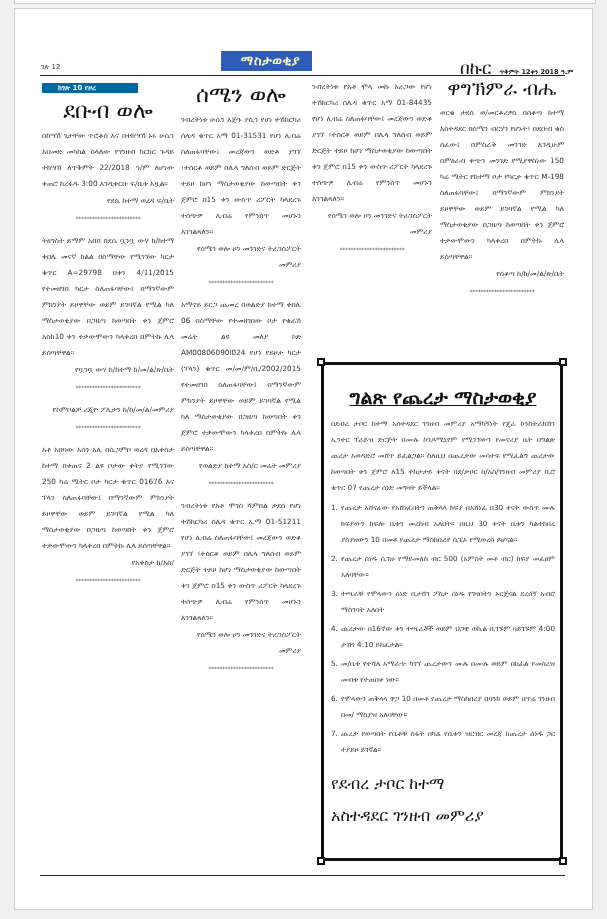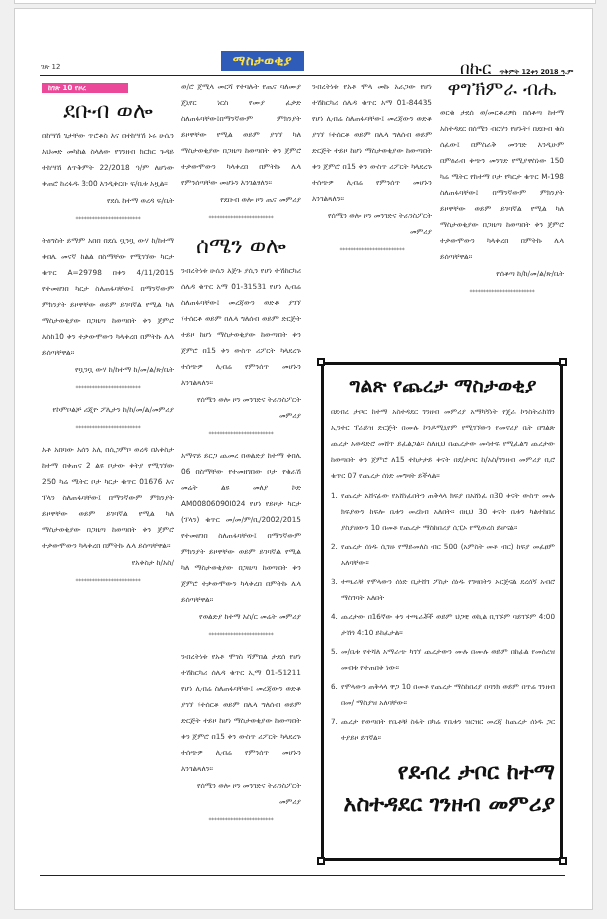--- a/index.html
+++ b/index.html
@@ -17,22 +17,22 @@
   }
   .sheet { width: 505px; }
   
   .sheet { width: 504px; }
 
   .header-left {
     position: absolute; left: 41px; top: 63px; font-size: 7px; color: #333;
   }
   .header-banner {
     position: absolute; left: 221px; top: 51px; width: 83px; height: 20px;
-    background: #2f5cb8; color: #fde047; font-weight: bold; font-size: 13px;
-    text-align: center; line-height: 20px; letter-spacing: 0.5px;
+    background: #2f5cb8; color: #fef9c3; font-weight: bold; font-size: 13px;
+    text-align: center; line-height: 20px; letter-spacing: 0.5px; padding-left: 8px;
   }
   .header-right {
     position: absolute; left: 460px; top: 58px; white-space: nowrap;
   }
   .header-right .mast { font-size: 17px; color: #111; }
   .header-right .date { font-size: 6.5px; font-weight: bold; color: #111; margin-left: 3px; }
   .header-rule {
     position: absolute; left: 40px; top: 75px; width: 525px; height: 1px; background: #222;
   }
   .footer-rule {
@@ -40,22 +40,22 @@
   }
 
   .col { position: absolute; font-size: 7.3px; line-height: 16px; color: #333; }
   .col p { margin: 0; text-align: justify; text-align-last: left; }
   .col .sig { text-align: right; margin: 1px 0; }
   .col .stars { text-align: center; font-size: 6px; color: #555; letter-spacing: -0.3px; line-height: 14px; margin: 3px 0 7px; }
   .col .heading {
     text-align: center; font-weight: normal; font-size: 22px; color: #111; line-height: 28px; margin: 2px 0 3px;
   }
   .section-tag {
-    display: block; background: #ec4899; color: #fff; font-weight: bold; font-size: 7px;
-    width: 80px; height: 10px; line-height: 10px; padding-left: 6px; margin: 4px 0 4px;
+    display: block; background: #0369a1; color: #fff; font-weight: bold; font-size: 7px;
+    width: 80px; height: 10px; line-height: 10px; padding-left: 16px; margin: 4px 0 4px;
   }
   #col1 { left: 42px; top: 79px; width: 132px; }
   #col2 { left: 181px; top: 79px; width: 120px; }
   #col3 { left: 312px; top: 71px; width: 120px; margin-top: 8px; }
   #col4 { left: 440px; top: 72px; width: 124px; }
 
   .notice-box {
     position: absolute; left: 317px; top: 358px; width: 250px; height: 507px;
     box-sizing: border-box;
   }
@@ -65,32 +65,32 @@
   }
   .corner { position: absolute; width: 8px; height: 8px; border: 2px solid #111; background: #fff; box-sizing: border-box; }
   .corner.tl { left: 0; top: 0; }
   .corner.tr { right: 0; top: 0; }
   .corner.bl { left: 0; bottom: 0; }
   .corner.br { right: 0; bottom: 0; }
   .notice-inner {
     position: absolute; left: 14px; top: 12px; right: 12px; bottom: 14px;
   }
   .notice-title {
-    text-align: center; font-size: 19px; font-weight: bold; color: #111; line-height: 30px; margin: 0 0 4px;
+    text-align: center; font-size: 19px; font-weight: bold; color: #111; line-height: 30px; margin: 12px 0 4px; text-decoration: underline;
   }
   .notice-body {
     font-size: 7.2px; line-height: 16px; color: #333; text-align: justify; margin: 0 0 4px;
   }
   .notice-list { margin: 0; padding: 0; list-style: none; }
   .notice-list li {
     font-size: 7.2px; line-height: 16px; color: #333; position: relative; padding-left: 10px; margin-bottom: 3px; text-align: justify;
   }
   .notice-list li .num { position: absolute; left: 0; top: 0; }
   .notice-sign {
-    text-align: right; font-weight: bold; font-size: 22px; line-height: 32px; color: #111; margin-top: 10px;
+    text-align: left; font-weight: normal; font-size: 16px; line-height: 32px; color: #111; margin-top: 10px;
   }
 </style>
 </head>
 <body>
 
 <div class="top-sheet"></div>
 <div class="sheet" style="width:579px;"></div>
 
 <div class="header-left">ገጽ 12</div>
 <div class="header-banner">ማስታወቂያ</div>
@@ -118,25 +118,20 @@
     <div class="stars">************************</div>
   </div>
   <div>
     <p>አቶ አበባው አሰን አሊ በሲጋምቦ ወረዳ በአቀስታ ከተማ በቀጠና 2 ልዩ ቦታው ቀትያ የሚገኘው 250 ካሬ ሜትር ቦታ ካርታ ቁጥር 01676 እና ፕላን ስለጠፋባቸው፤ በማንኛውም ምክንያት ይዞዋቸው ወይም ይገባኛል የሚል ካለ ማስታወቂያው በጋዜጣ ከወጣበት ቀን ጀምሮ ተቃውሞውን ካላቀረበ በምትኩ ሌላ ይሰጣቸዋል፡፡</p>
     <div class="sig">የአቀስታ ከ/አስ/</div>
     <div class="stars">************************</div>
   </div>
 </div>
 
 <div class="col" id="col2">
-  <div>
-    <p>ወ/ሮ ጀሚላ መርሻ የተባሉት የጤና ባለሙያ ጄኒየር ነርስ የሙያ ፈቃድ ስለጠፋባቸው፤በማንኛውም ምክንያት ይዞዋቸው የሚል ወይም ያገኘ ካለ ማስታወቂያው በጋዜጣ ከወጣበት ቀን ጀምሮ ተቃውሞውን ካላቀረበ በምትኩ ሌላ የምንሰጣቸው መሆኑን እንገልፃለን፡፡</p>
-    <div class="sig">የደቡብ ወሎ ዞን ጤና መምሪያ</div>
-    <div class="stars">************************</div>
-  </div>
   <div class="heading">ሰሜን ወሎ</div>
   <div>
     <p>ንብረትነቱ ሁሴን እጅጉ ያሲን የሆነ ተሽከርካሪ ሰሌዳ ቁጥር አማ 01-31531 የሆነ ሊብሬ ስለጠፋባቸው፤ መረጃውን ወድቆ ያገኘ ፣ተሰርቆ ወይም በሌላ ግለሰብ ወይም ድርጅት ተይዞ ከሆነ ማስታወቂያው ከውጣበት ቀን ጀምሮ በ15 ቀን ውስጥ ሪፖርት ካላደረጉ ተሰጭዎ ሊብሬ የምንሰጥ መሆኑን እንገልጻለን፡፡</p>
     <div class="sig">የሰሜን ወሎ ዞን መንገድና ትራንስፖርት መምሪያ</div>
     <div class="stars">************************</div>
   </div>
   <div>
     <p>አማኖይ ይርጋ ጨመረ በወልድያ ከተማ ቀበሌ 06 በስማቸው የተመዘገበው ቦታ የቁራሽ መሬት ልዩ መለያ ኮድ AM00806090I024 የሆነ የይዞታ ካርታ (ፕላን) ቁጥር መ/መ/ም/ቢ/2002/2015 የተመዘገበ ስለጠፋባቸው፤ በማንኛውም ምክንያት ይዞዋቸው ወይም ይገባኛል የሚል ካለ ማስታወቂያው በጋዜጣ ከወጣበት ቀን ጀምሮ ተቃውሞውን ካላቀረበ በምትኩ ሌላ ይሰጣቸዋል፡፡</p>
     <div class="sig">የወልድያ ከተማ አስ/ር መሬት መምሪያ</div>
     <div class="stars">************************</div>

